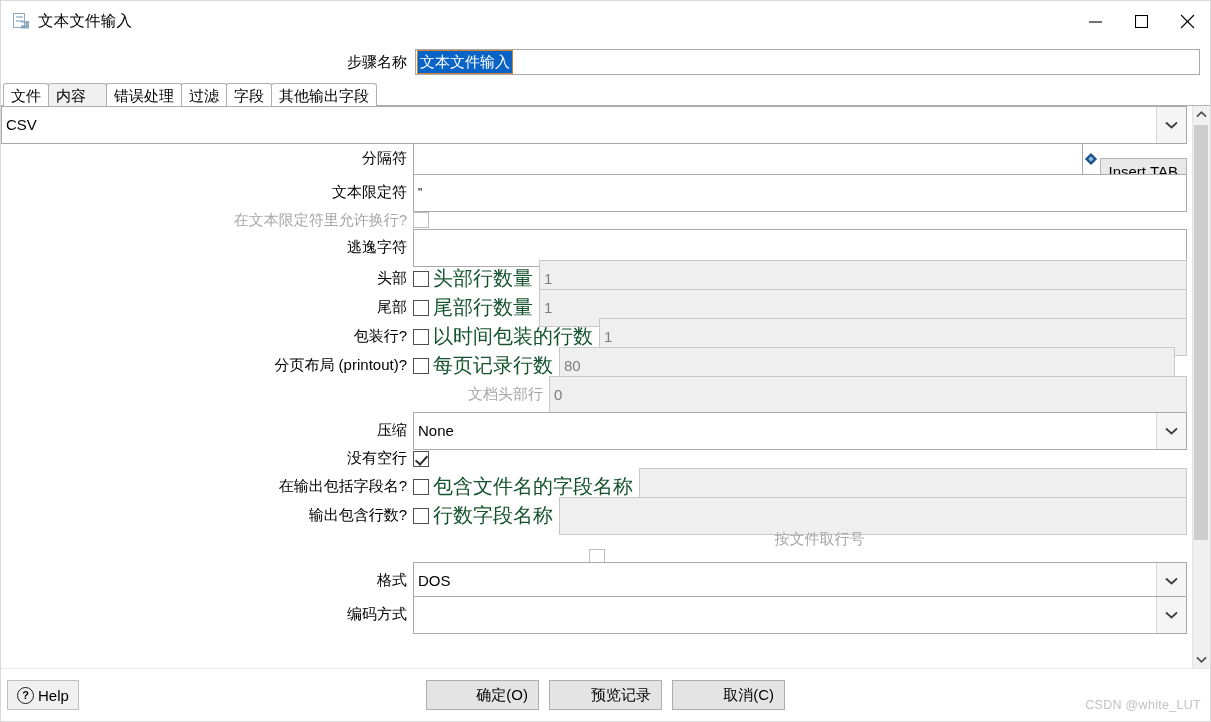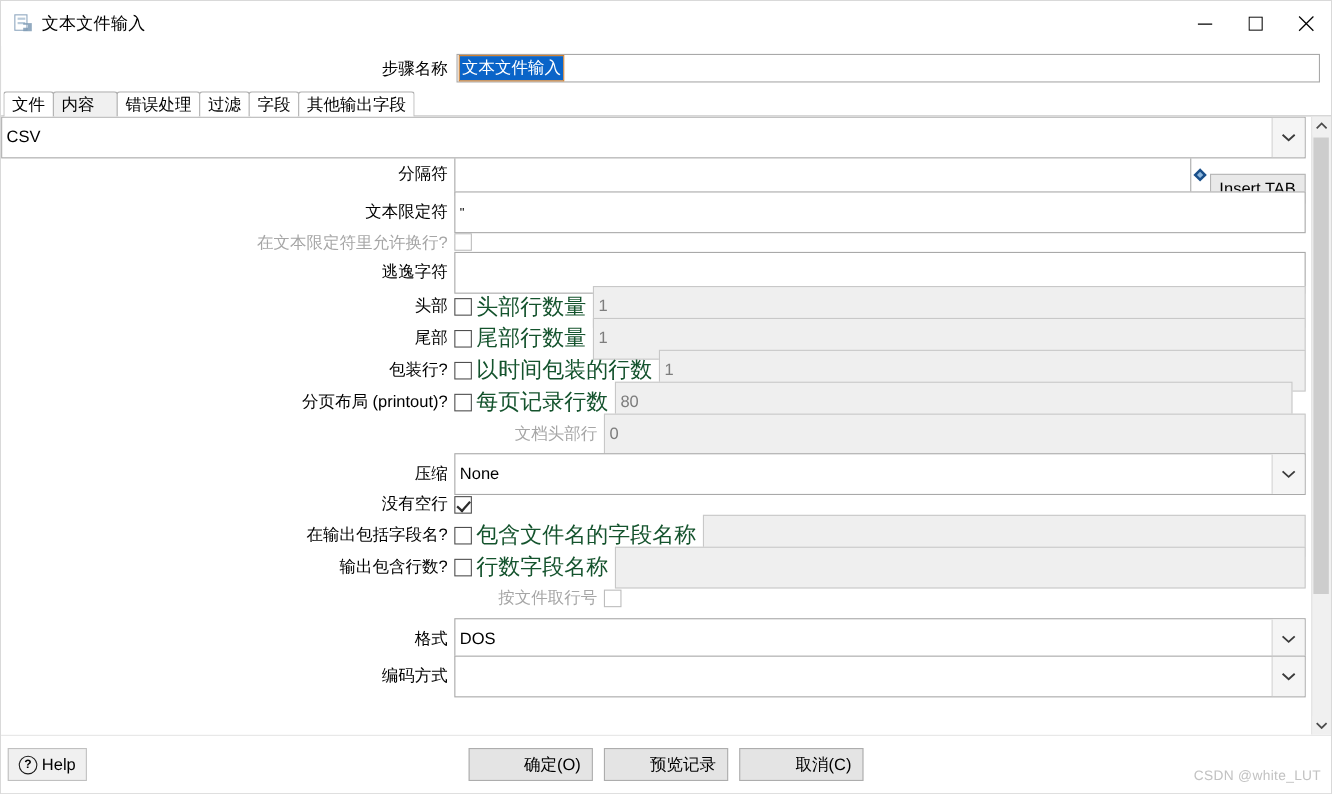--- a/index.html
+++ b/index.html
@@ -371,21 +371,21 @@
 
       <div class="row">
         <span class="lab main">输出包含行数?</span>
         <span class="cbx"></span>
         <span class="inline-lab">行数字段名称</span>
         <div class="fld dis grow" style="margin-right:5px;">
           <span></span>
         </div>
       </div>
 
-      <div class="row" style="height:27px;">
+      <div class="row" style="height:27px;flex-direction:column;">
         <span class="lab dis" style="width:548px;">按文件取行号</span>
         <span class="cbx dis"></span>
       </div>
 
       <div class="row" style="margin-top:9px;">
         <span class="lab main">格式</span>
         <div class="fld combo grow" style="margin-right:5px;">
           <span>DOS</span>
           <span class="arrow">
             <svg width="13" height="8" viewBox="0 0 13 8">

